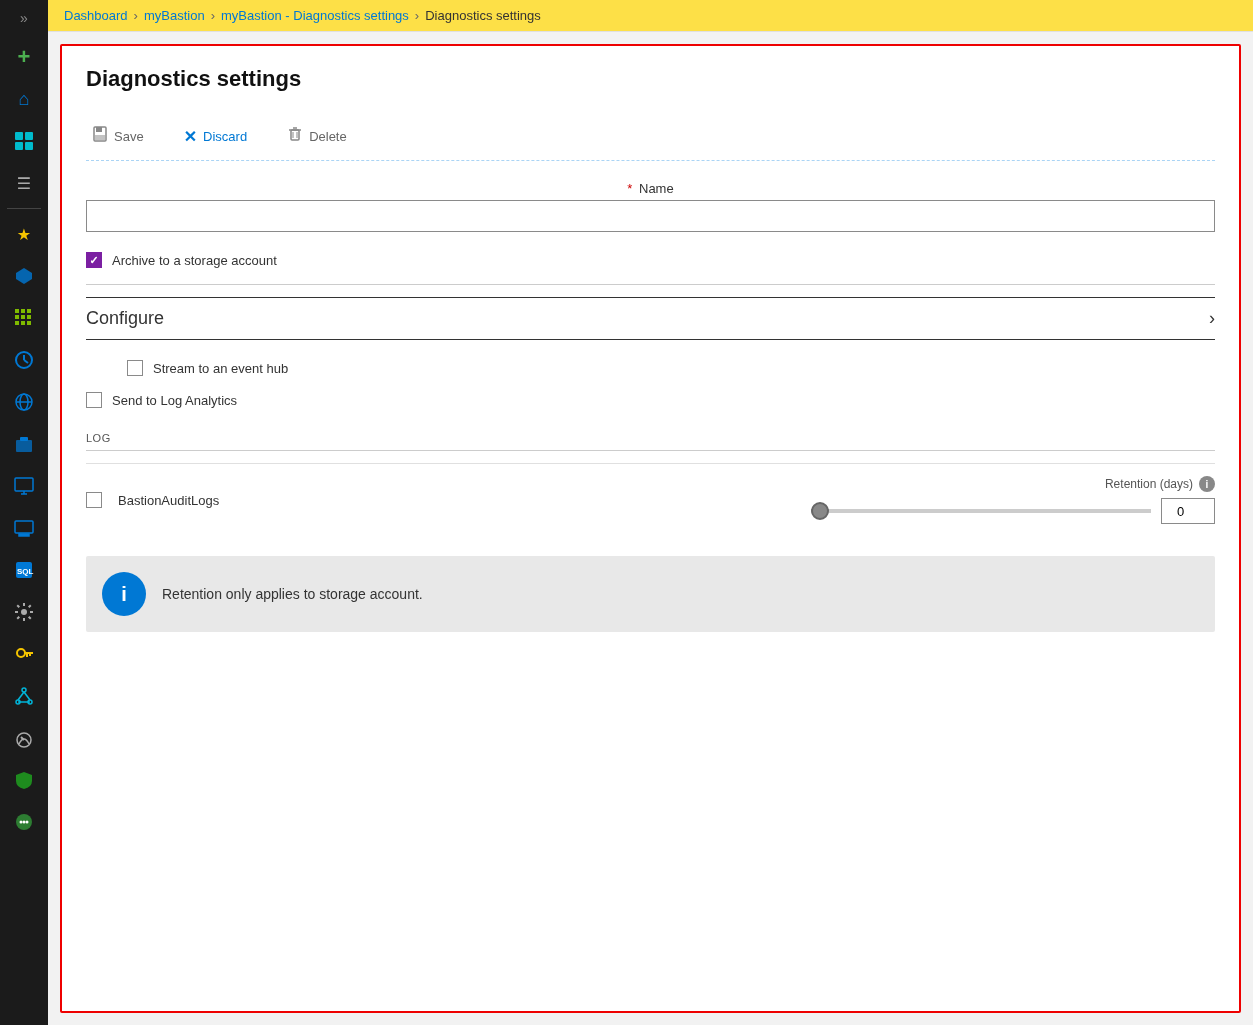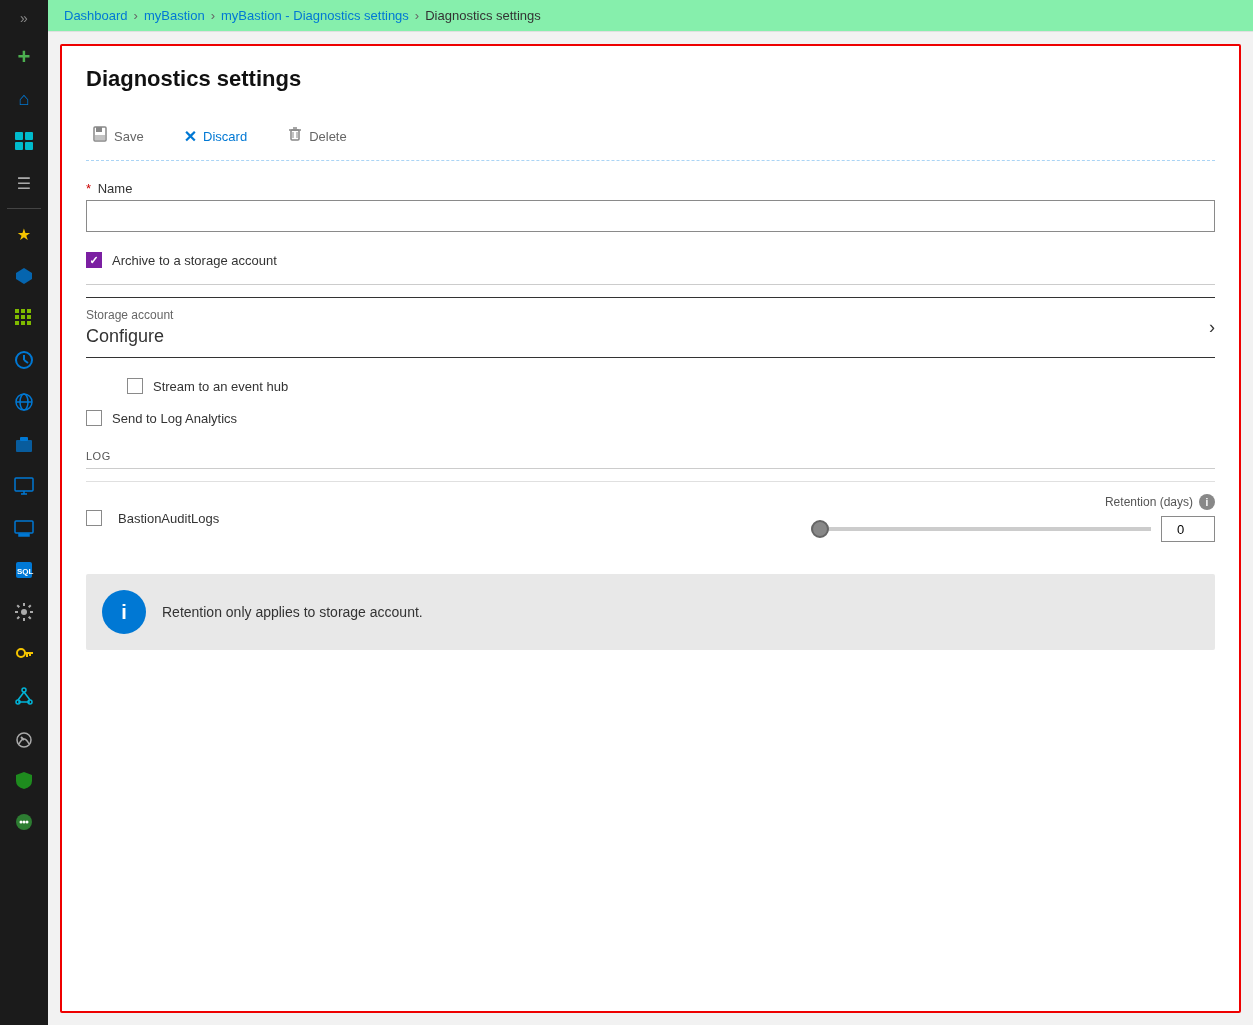--- a/index.html
+++ b/index.html
@@ -57,21 +57,21 @@
     .main-area {
       flex: 1;
       display: flex;
       flex-direction: column;
       background: #f2f2f2;
       overflow: hidden;
     }
 
     
     .breadcrumb-bar {
-      background: #86efac;
+      background: #fde047;
       padding: 8px 16px;
       border-bottom: 1px solid #e0e0e0;
       display: flex;
       align-items: center;
       gap: 6px;
       font-size: 13px;
       color: #0078d4;
     }
     .breadcrumb-bar .sep { color: #666; }
     .breadcrumb-bar .current { color: #333; font-weight: 400; }
@@ -117,20 +117,21 @@
     }
     .toolbar-btn.discard { color: #0078d4; }
     .toolbar-btn .btn-icon { font-size: 16px; }
     .toolbar-btn.discard .btn-icon { color: #0078d4; }
 
     
     .form-label {
       font-size: 13px;
       color: #333;
       margin-bottom: 4px;
+      text-align: center;
     }
     .required-star { color: #c00; margin-right: 3px; }
 
     .name-input {
       width: 100%;
       height: 32px;
       border: 1px solid #8a8a8a;
       padding: 4px 8px;
       font-size: 13px;
       outline: none;
@@ -515,21 +516,20 @@
         <span class="checkmark">✓</span>
       </div>
       <label>Archive to a storage account</label>
     </div>
 
     <hr class="section-sep">
 
     
     <div class="storage-section">
       <div class="storage-section-inner">
-        <div class="storage-label">Storage account</div>
         <div class="storage-value">Configure</div>
       </div>
       <span class="chevron-right">›</span>
     </div>
 
     
     <div class="checkbox-row" style="margin-top:10px;margin-left:41px;">
       <div class="custom-checkbox-unchecked"></div>
       <label>Stream to an event hub</label>
     </div>

